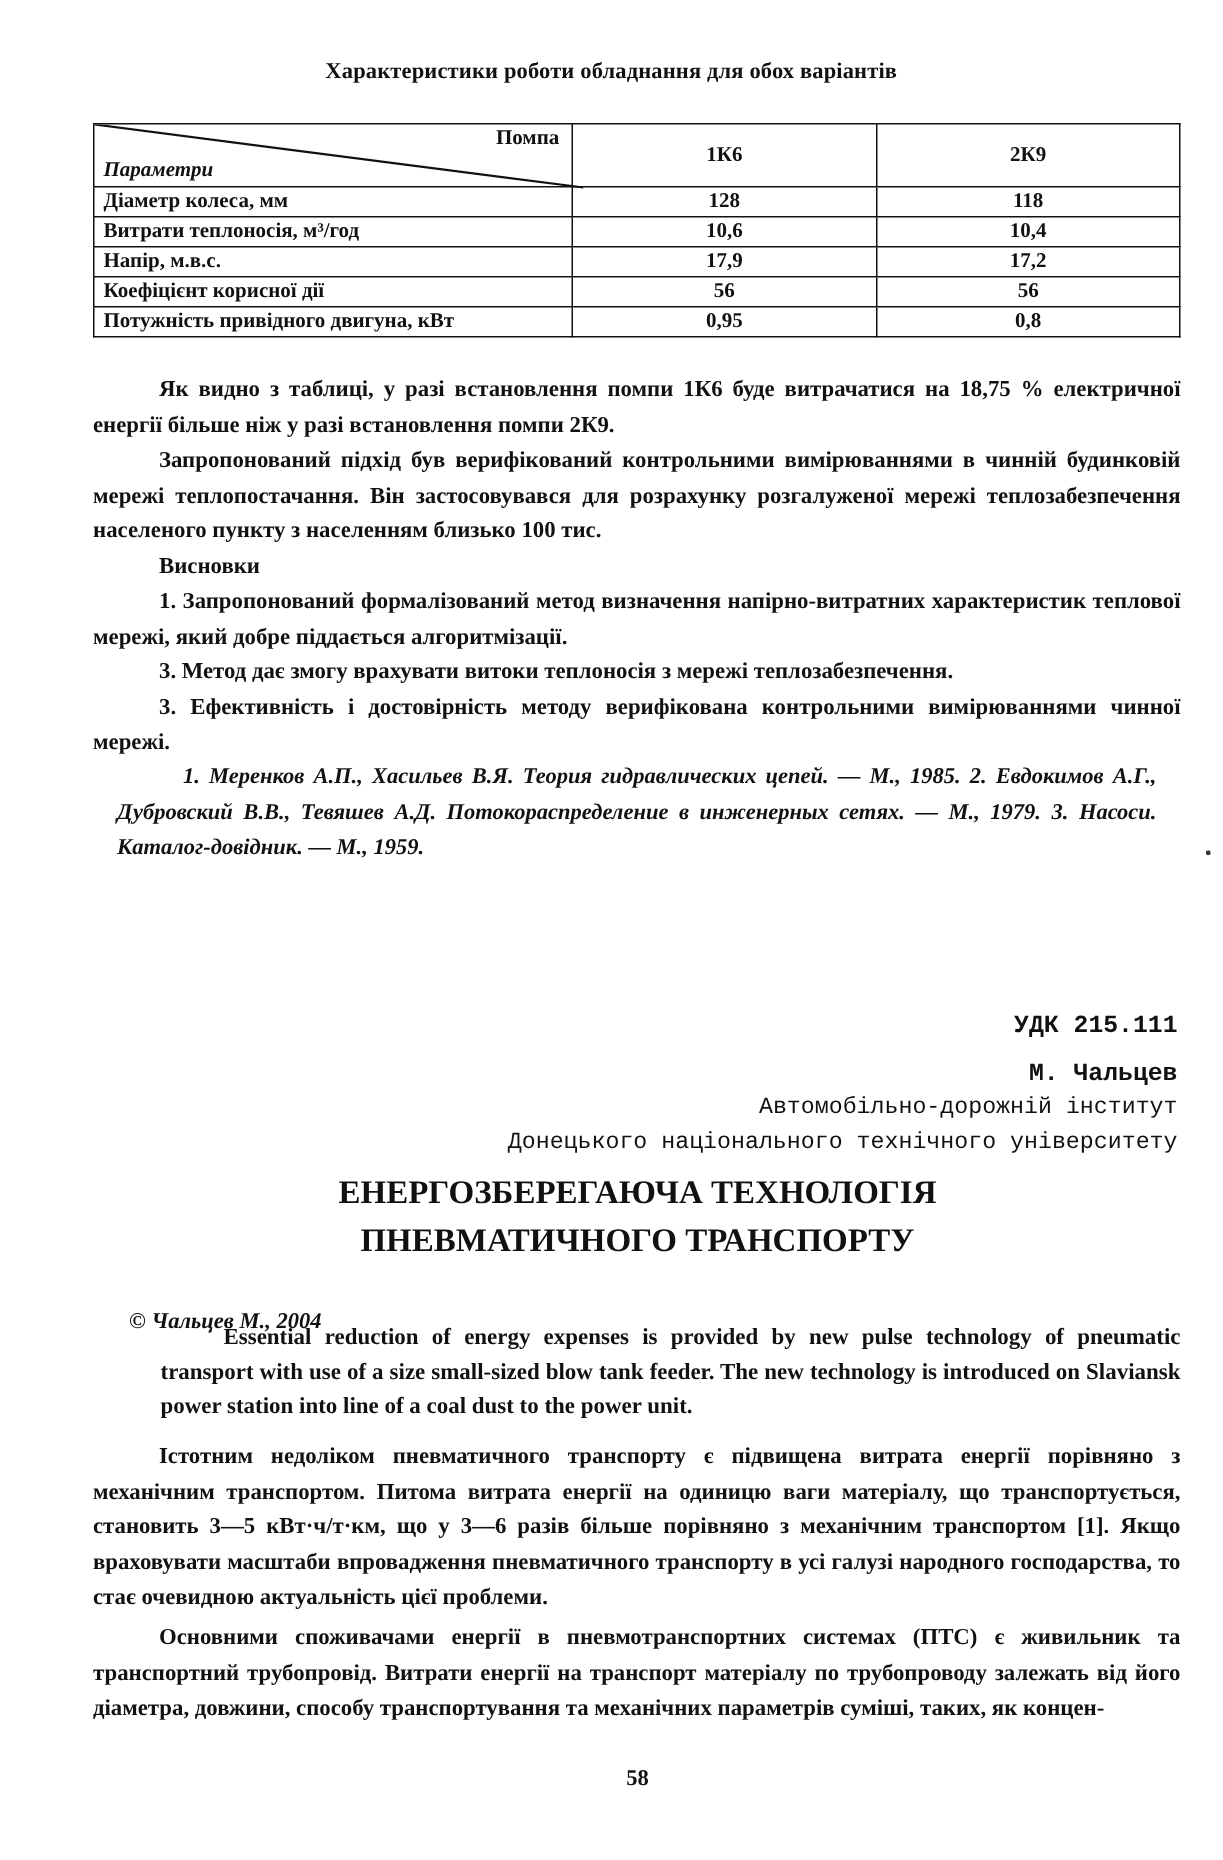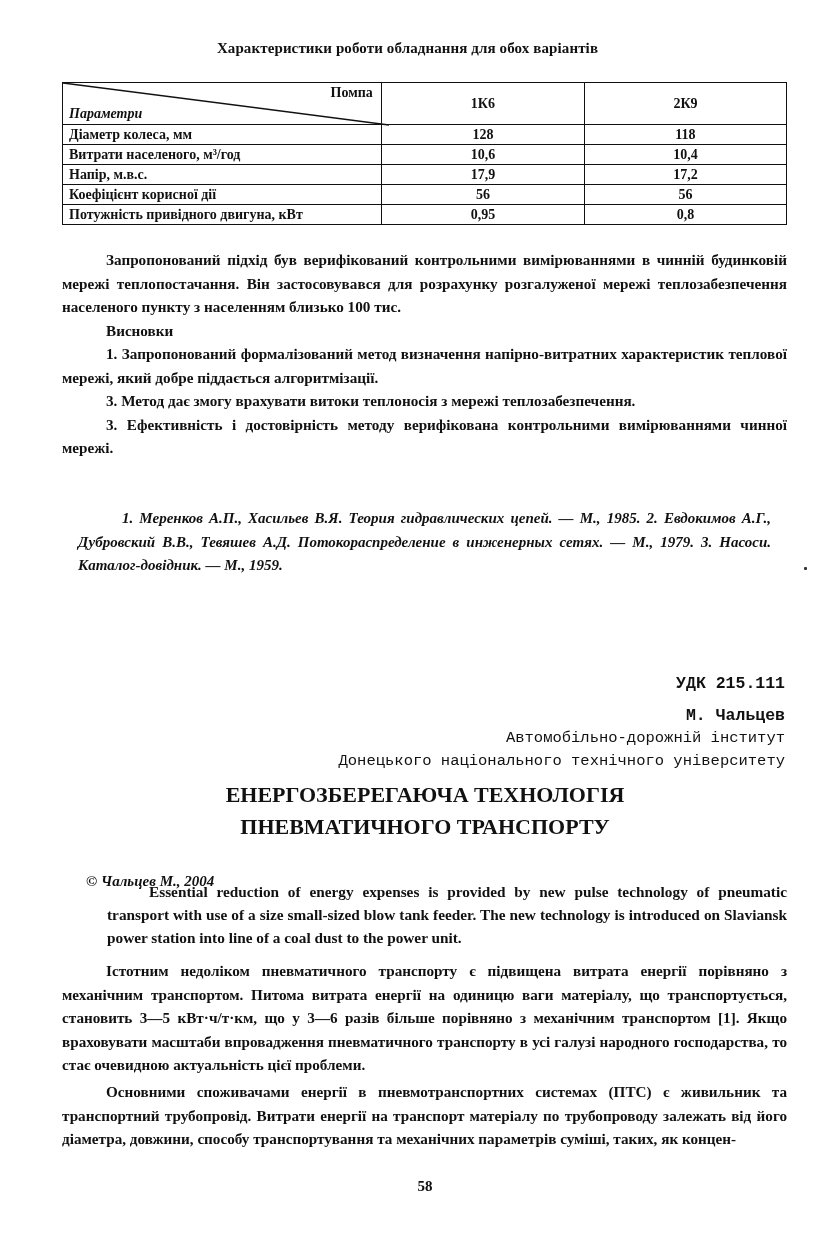--- a/index.html
+++ b/index.html
@@ -140,21 +140,21 @@
     </td>
     <td class="num c1">1К6</td>
     <td class="num c2">2К9</td>
   </tr>
   <tr>
     <td>Діаметр колеса, мм</td>
     <td class="num">128</td>
     <td class="num">118</td>
   </tr>
   <tr>
-    <td>Витрати населеного, м³/год</td>
+    <td>Витрати теплоносія, м³/год</td>
     <td class="num">10,6</td>
     <td class="num">10,4</td>
   </tr>
   <tr>
     <td>Напір, м.в.с.</td>
     <td class="num">17,9</td>
     <td class="num">17,2</td>
   </tr>
   <tr>
     <td>Коефіцієнт корисної дії</td>
@@ -163,20 +163,21 @@
   </tr>
   <tr>
     <td>Потужність привідного двигуна, кВт</td>
     <td class="num">0,95</td>
     <td class="num">0,8</td>
   </tr>
 </tbody>
   </table>
 
 <div class="abs para" style="top:248px;">
+  <p>Як видно з таблиці, у разі встановлення помпи 1К6 буде витрачатися на 18,75 % електричної енергії більше ніж у разі встановлення помпи 2К9.</p>
   <p>Запропонований підхід був верифікований контрольними вимірюваннями в чинній будинковій мережі теплопостачання. Він застосовувався для розрахунку розгалуженої мережі теплозабезпечення населеного пункту з населенням близько 100 тис.</p>
   <div class="hdr">Висновки</div>
   <p>1. Запропонований формалізований метод визначення напірно-витратних характеристик теплової мережі, який добре піддається алгоритмізації.</p>
   <p>3. Метод дає змогу врахувати витоки теплоносія з мережі теплозабезпечення.</p>
   <p>3. Ефективність і достовірність методу верифікована контрольними вимірюваннями чинної мережі.</p>
 </div>
 
 <div class="abs refs">
   <p>1. Меренков А.П., Хасильев В.Я. Теория гидравлических цепей. — М., 1985. 2. Евдокимов А.Г., Дубровский В.В., Тевяшев А.Д. Потокораспределение в инженерных сетях. — М., 1979. 3. Насоси. Каталог-довідник. — М., 1959.</p>
 </div>

